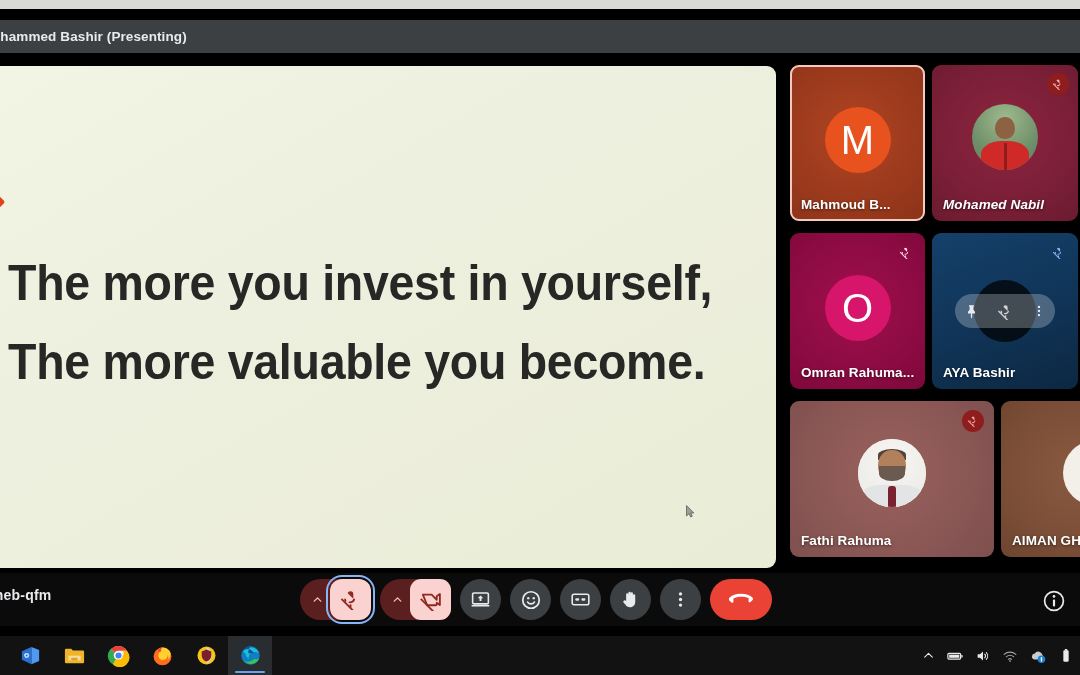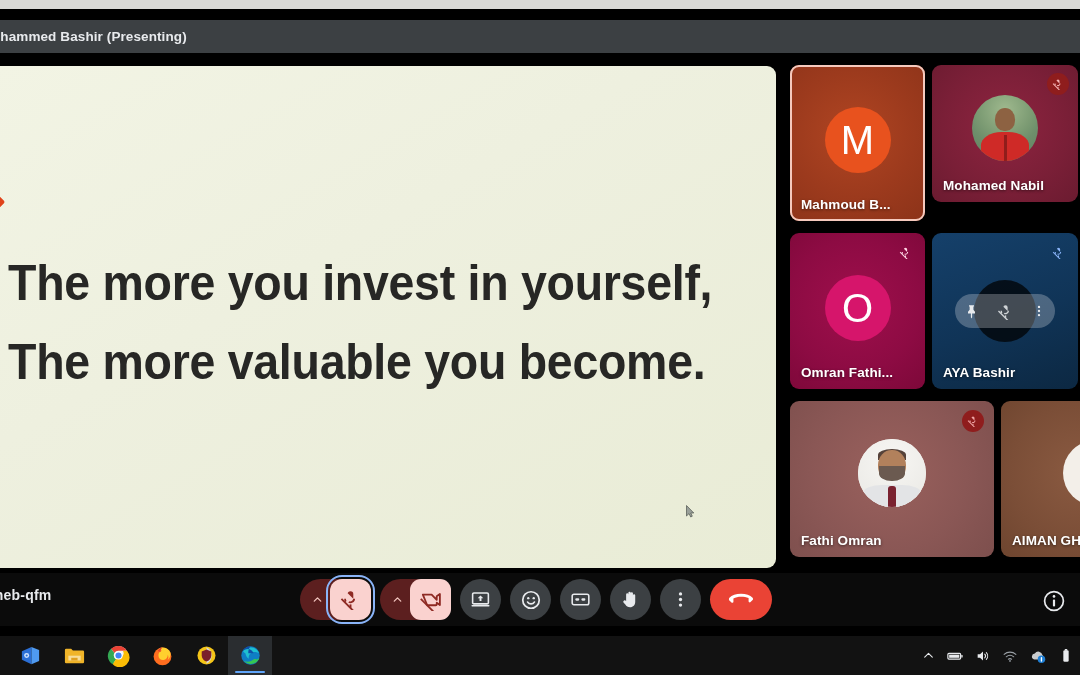--- a/index.html
+++ b/index.html
@@ -148,22 +148,22 @@
     <div class="rail">
 
       <div class="tile active" style="left:4px; top:12px; width:135px; height:156px;
                   background:radial-gradient(circle at 46% 44%,#b04522 0%,#9c3a1d 55%,#8c3319 100%);">
         <div class="avatar" style="left:50%; top:48%; transform:translate(-50%,-50%); width:66px; height:66px; background:#e8521e;">
           <span class="avatar-letter">M</span>
         </div>
         <span class="name">Mahmoud B...</span>
       </div>
 
-      <div class="tile" style="left:146px; top:12px; width:146px; height:137px;
-                  background:radial-gradient(circle at 50% 45%,#8e2440 0%,#7a1f37 60%,#6b1b30 100%);">
+      <div class="tile" style="left:146px; top:12px; width:146px; height:156px;
+                  background:radial-gradient(circle at 50% 45%,#8e2440 0%,#7a1f37 60%,#6b1b30 100%);font-style:italic;">
         <div class="photo nabil" style="left:50%; top:46%; transform:translate(-50%,-50%); width:66px; height:66px;">
           <div class="head"></div>
           <div class="body"></div>
           <div class="bodyline"></div>
         </div>
         <div class="mute-badge red" style="right:9px; top:8px;">
           <svg width="12" height="12" viewBox="0 0 24 24">
             <path d="M12 3a3 3 0 0 1 3 3v5.2L9 5.2V6a3 3 0 0 1 3-3z" fill="#f6b6b6"></path>
             <path d="M17 11a5 5 0 0 1-7.5 4.3L11 13.8A3 3 0 0 0 15 11zM7 11a5 5 0 0 0 .6 2.4L6.1 14.9A7 7 0 0 1 5 11z" fill="#f6b6b6"></path>
             <rect x="11" y="17.5" width="2" height="3.5" fill="#f6b6b6"></rect>
@@ -179,21 +179,21 @@
           <span class="avatar-letter">O</span>
         </div>
         <div class="mute-badge plain" style="right:9px; top:8px;">
           <svg width="13" height="13" viewBox="0 0 24 24">
             <path d="M12 3a3 3 0 0 1 3 3v5.2L9 5.2V6a3 3 0 0 1 3-3z" fill="#ffd6e4"></path>
             <path d="M17 11a5 5 0 0 1-7.5 4.3L11 13.8A3 3 0 0 0 15 11zM7 11a5 5 0 0 0 .6 2.4L6.1 14.9A7 7 0 0 1 5 11z" fill="#ffd6e4"></path>
             <rect x="11" y="17.5" width="2" height="3.5" fill="#ffd6e4"></rect>
             <rect x="2.6" y="11" width="24" height="1.9" transform="rotate(45 3 11)" fill="#ffd6e4"></rect>
           </svg>
         </div>
-        <span class="name">Omran Fathi...</span>
+        <span class="name">Omran Rahuma...</span>
       </div>
 
       <div class="tile" style="left:146px; top:180px; width:146px; height:156px;
                   background:linear-gradient(160deg,#15406a 0%,#103457 55%,#0c2842 100%);">
         <div class="hover-dark"></div>
         <div class="hover-pill">
           <svg width="15" height="15" viewBox="0 0 24 24">
             <path d="M8 2h8v2h-1v5.2l2.6 3.3V15H13v6l-1 2-1-2v-6H6.4v-2.5L9 9.2V4H8z" fill="#e8eaed"></path>
           </svg>
           <svg width="17" height="17" viewBox="0 0 24 24">
@@ -230,21 +230,21 @@
           <div class="tie"></div>
         </div>
         <div class="mute-badge red" style="right:10px; top:9px;">
           <svg width="12" height="12" viewBox="0 0 24 24">
             <path d="M12 3a3 3 0 0 1 3 3v5.2L9 5.2V6a3 3 0 0 1 3-3z" fill="#f0a6a6"></path>
             <path d="M17 11a5 5 0 0 1-7.5 4.3L11 13.8A3 3 0 0 0 15 11zM7 11a5 5 0 0 0 .6 2.4L6.1 14.9A7 7 0 0 1 5 11z" fill="#f0a6a6"></path>
             <rect x="11" y="17.5" width="2" height="3.5" fill="#f0a6a6"></rect>
             <rect x="2.6" y="11" width="24" height="1.9" transform="rotate(45 3 11)" fill="#f0a6a6"></rect>
           </svg>
         </div>
-        <span class="name">Fathi Omran</span>
+        <span class="name">Fathi Rahuma</span>
       </div>
 
       <div class="tile" style="left:215px; top:348px; width:110px; height:156px;
                   background:radial-gradient(circle at 70% 46%,#8a5a41 0%,#7b4e37 60%,#6e452f 100%);">
         <div class="photo aiman" style="left:62px; top:46%; transform:translateY(-50%); width:66px; height:66px;">
           
         </div>
         <span class="name">AIMAN GH</span>
       </div>
 

